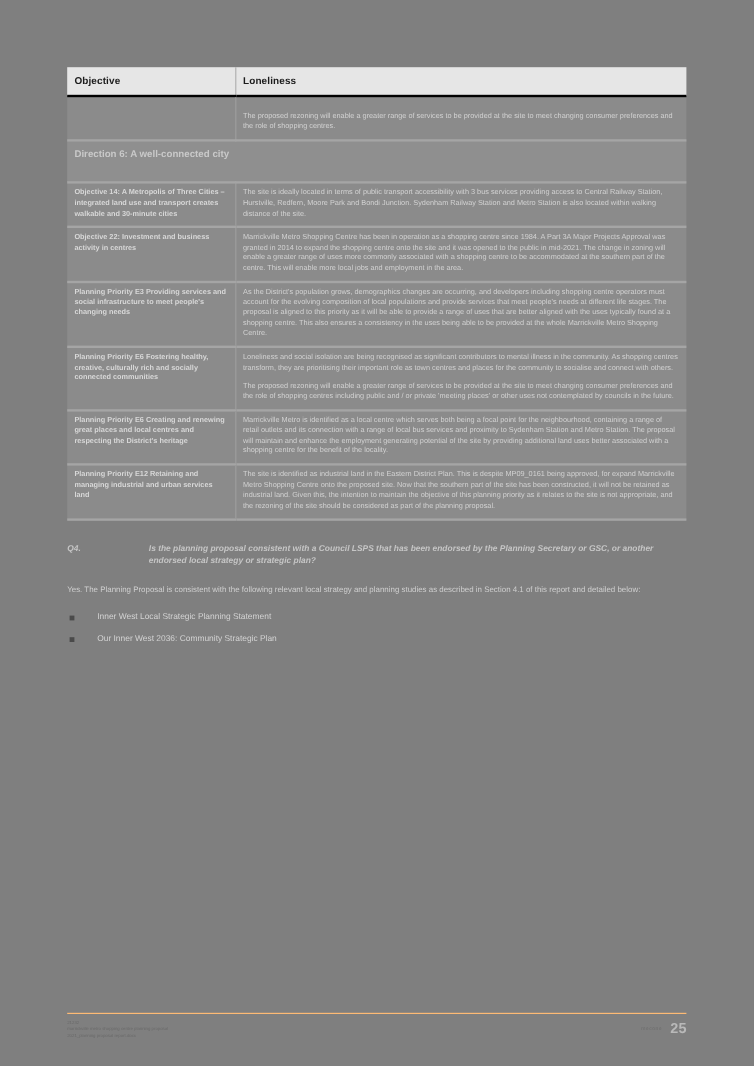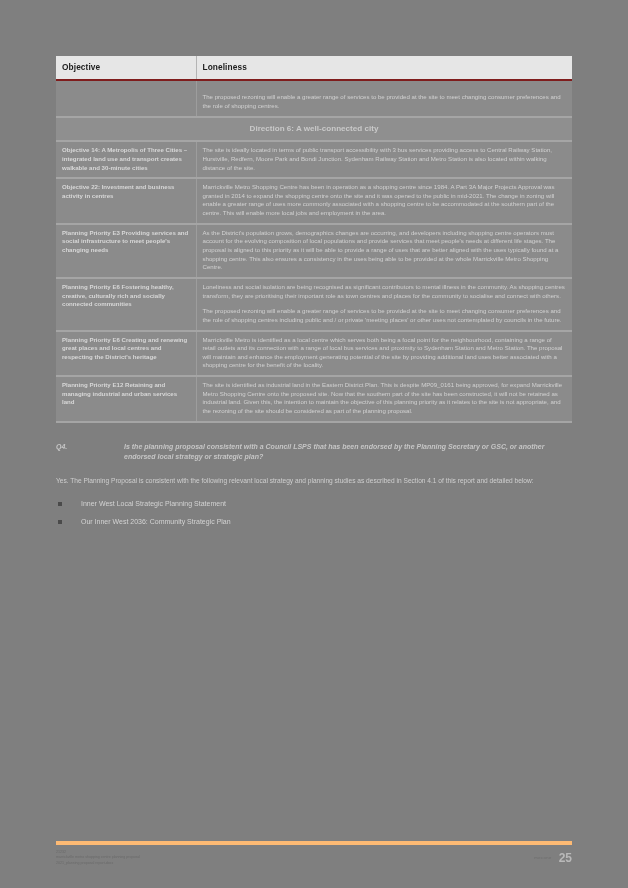--- a/index.html
+++ b/index.html
@@ -49,21 +49,21 @@
 
   
   tr.hdr-row td {
     background: #e6e6e6;
     color: #1c1c1c;
     font-weight: bold;
     font-size: 8.3px;
     letter-spacing: .1px;
     padding-top: 6px;
     padding-bottom: 7px;
-    border-bottom: 2px solid #7f1d1d;
+    border-bottom: 2px solid #000000;
   }
   tr.hdr-row td.col-obj { border-right: 1px solid #b4b4b4; }
 
   
   tr.body-row td {
     background: #8b8b8b;
     color: #d2d2d2;
     font-size: 6.1px;
     line-height: 1.42;
     border-bottom: 2px solid #a5a5a5;
@@ -76,24 +76,23 @@
   tr.body-row td p { margin: 0 0 7px 0; }
   tr.body-row td p:last-child { margin-bottom: 0; }
 
   
   tr.band-row td {
     background: #c9c9c9;
     color: #181818;
     font-weight: bold;
     font-size: 8.1px;
     padding-top: 6px;
-    padding-bottom: 7px;
+    padding-bottom: 18px;
     border-bottom: 2px solid #a5a5a5;
     border-top: 2px solid #a5a5a5;
-    text-align: center;
   }
   tr.band-row.faint td {
     background: #8f8f8f;
     color: #c9c9c9;
   }
 
   
   tr.lead-row td {
     background: #8b8b8b;
     color: #d2d2d2;
@@ -147,24 +146,24 @@
     margin: 3px 19px 0 2px;
     flex: 0 0 4px;
   }
 
   
   .footer {
     position: absolute;
     left: 56px;
     right: 56px;
     bottom: 22px;
-    border-top: 4px solid #fdba74;
+    border-top: 1px solid #fdba74;
     padding-top: 5px;
     display: flex;
-    align-items: center;
+    align-items: flex-start;
     justify-content: space-between;
   }
   .footer-left {
     font-size: 3.6px;
     line-height: 1.5;
     color: #6a6a6a;
     max-width: 330px;
     word-break: break-all;
   }
   .footer-right {

